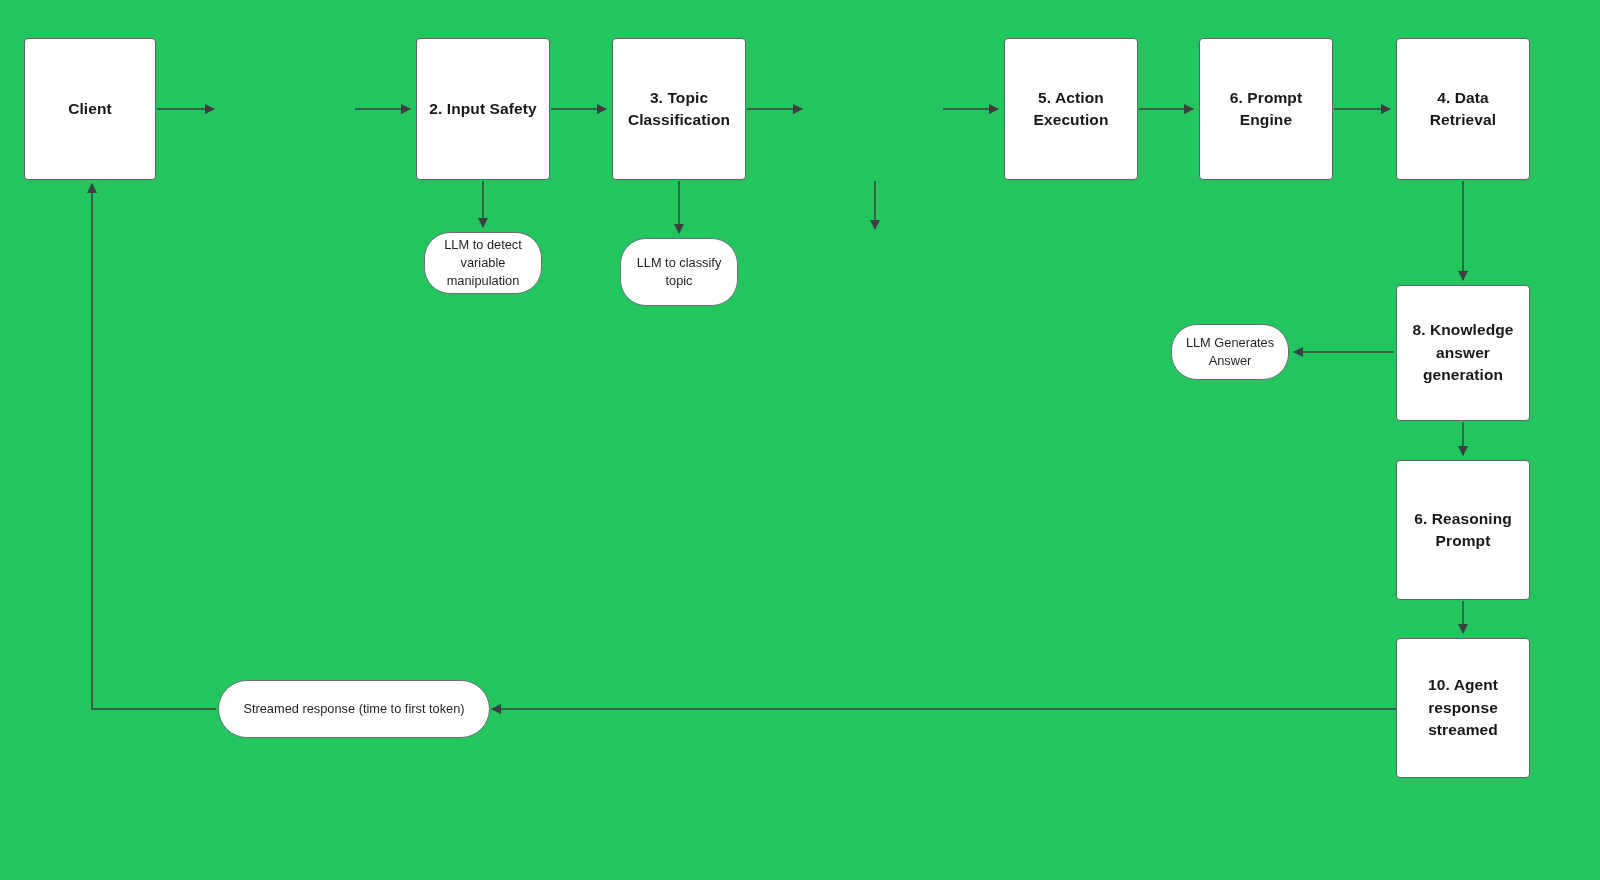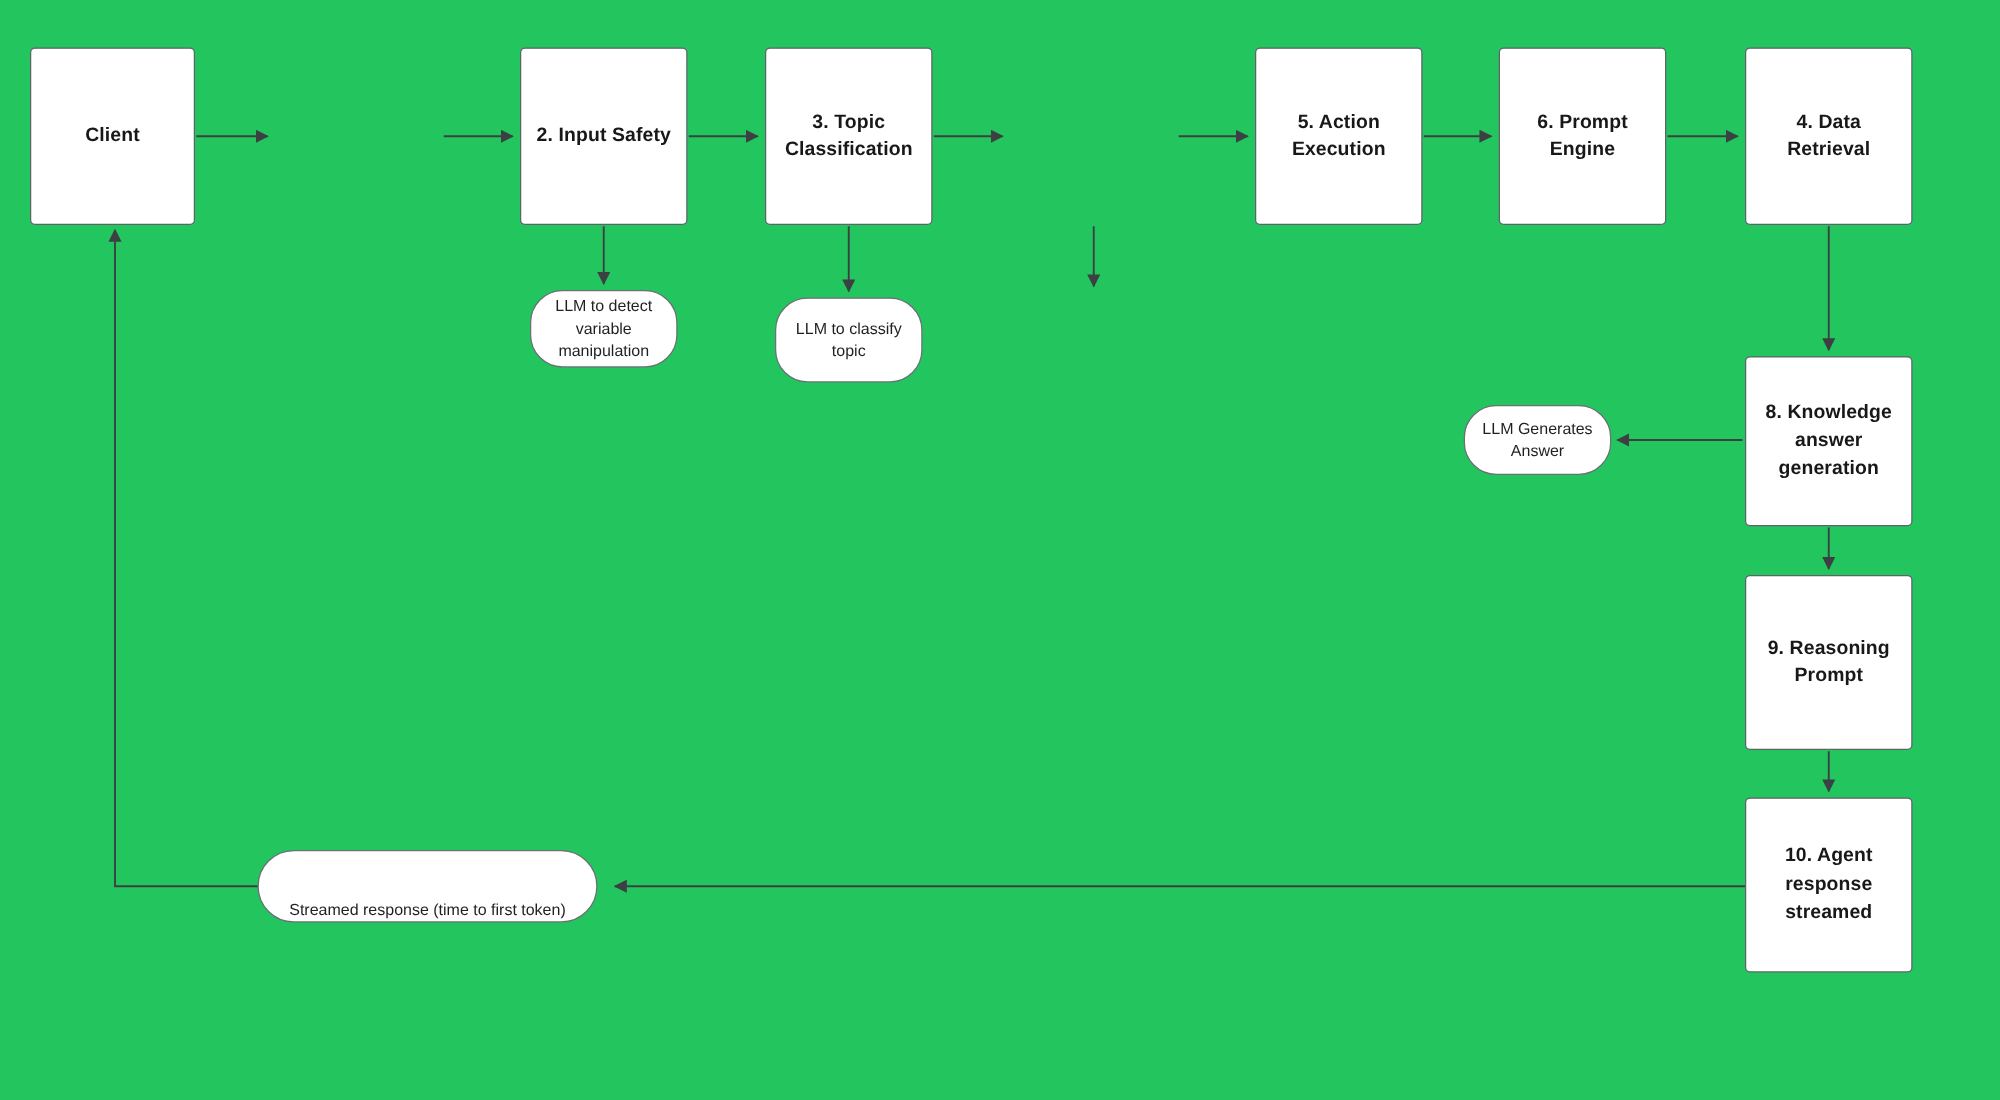--- a/index.html
+++ b/index.html
@@ -110,32 +110,32 @@
   <div class="node process" style="left:1199px; top:38px; width:134px; height:142px;">
     <span class="label">6. Prompt Engine</span>
   </div>
   <div class="node process" style="left:1396px; top:38px; width:134px; height:142px;">
     <span class="label">4.  Data Retrieval</span>
   </div>
   <div class="node process" style="left:1396px; top:285px; width:134px; height:136px;">
     <span class="label">8. Knowledge answer generation</span>
   </div>
   <div class="node process" style="left:1396px; top:460px; width:134px; height:140px;">
-    <span class="label">9. Reasoning Prompt</span>
+    <span class="label">6. Reasoning Prompt</span>
   </div>
   <div class="node process" style="left:1396px; top:638px; width:134px; height:140px;">
     <span class="label">10. Agent response streamed</span>
   </div>
 
   <div class="node pill" style="left:424px; top:232px; width:118px; height:62px;">
     <span class="label">LLM to detect variable manipulation</span>
   </div>
   <div class="node pill" style="left:620px; top:238px; width:118px; height:68px;">
     <span class="label">LLM to classify topic</span>
   </div>
   <div class="node pill" style="left:1171px; top:324px; width:118px; height:56px;">
     <span class="label">LLM Generates Answer</span>
   </div>
-  <div class="node pill wide" style="left:206px; top:680px; width:272px; height:58px;align-items:flex-end;">
+  <div class="node pill wide" style="left:218px; top:680px; width:272px; height:58px;">
     <span class="label">Streamed response (time to first token)</span>
   </div>
 
 </div>
 
 </body></html>

